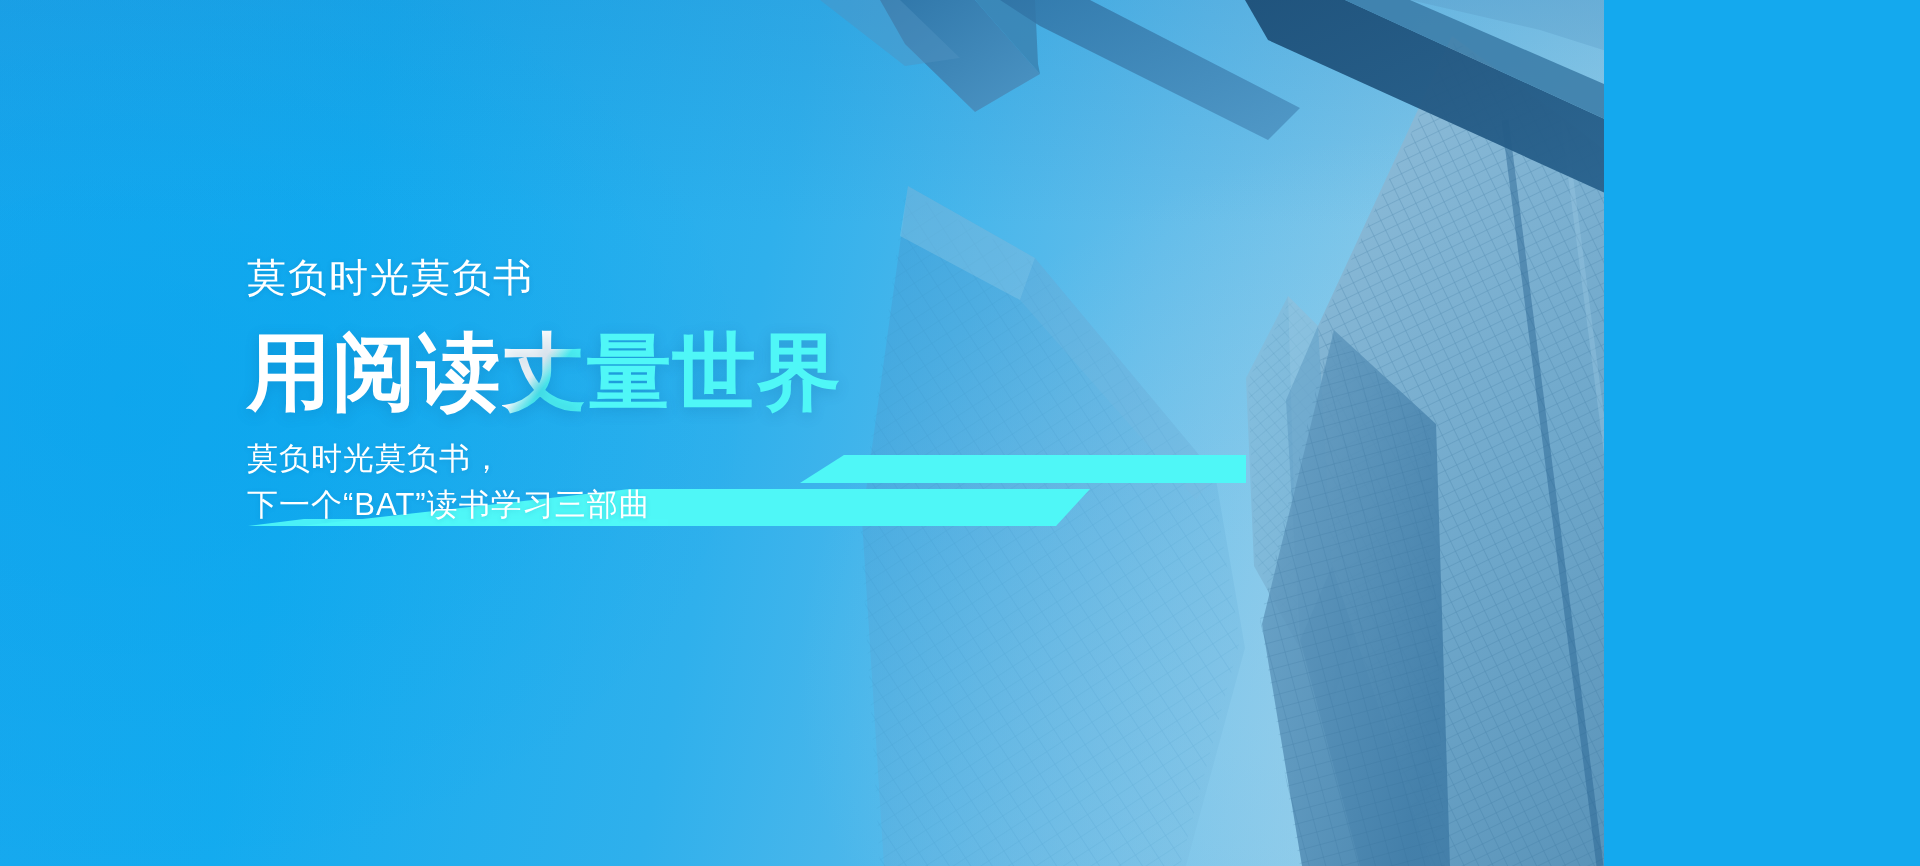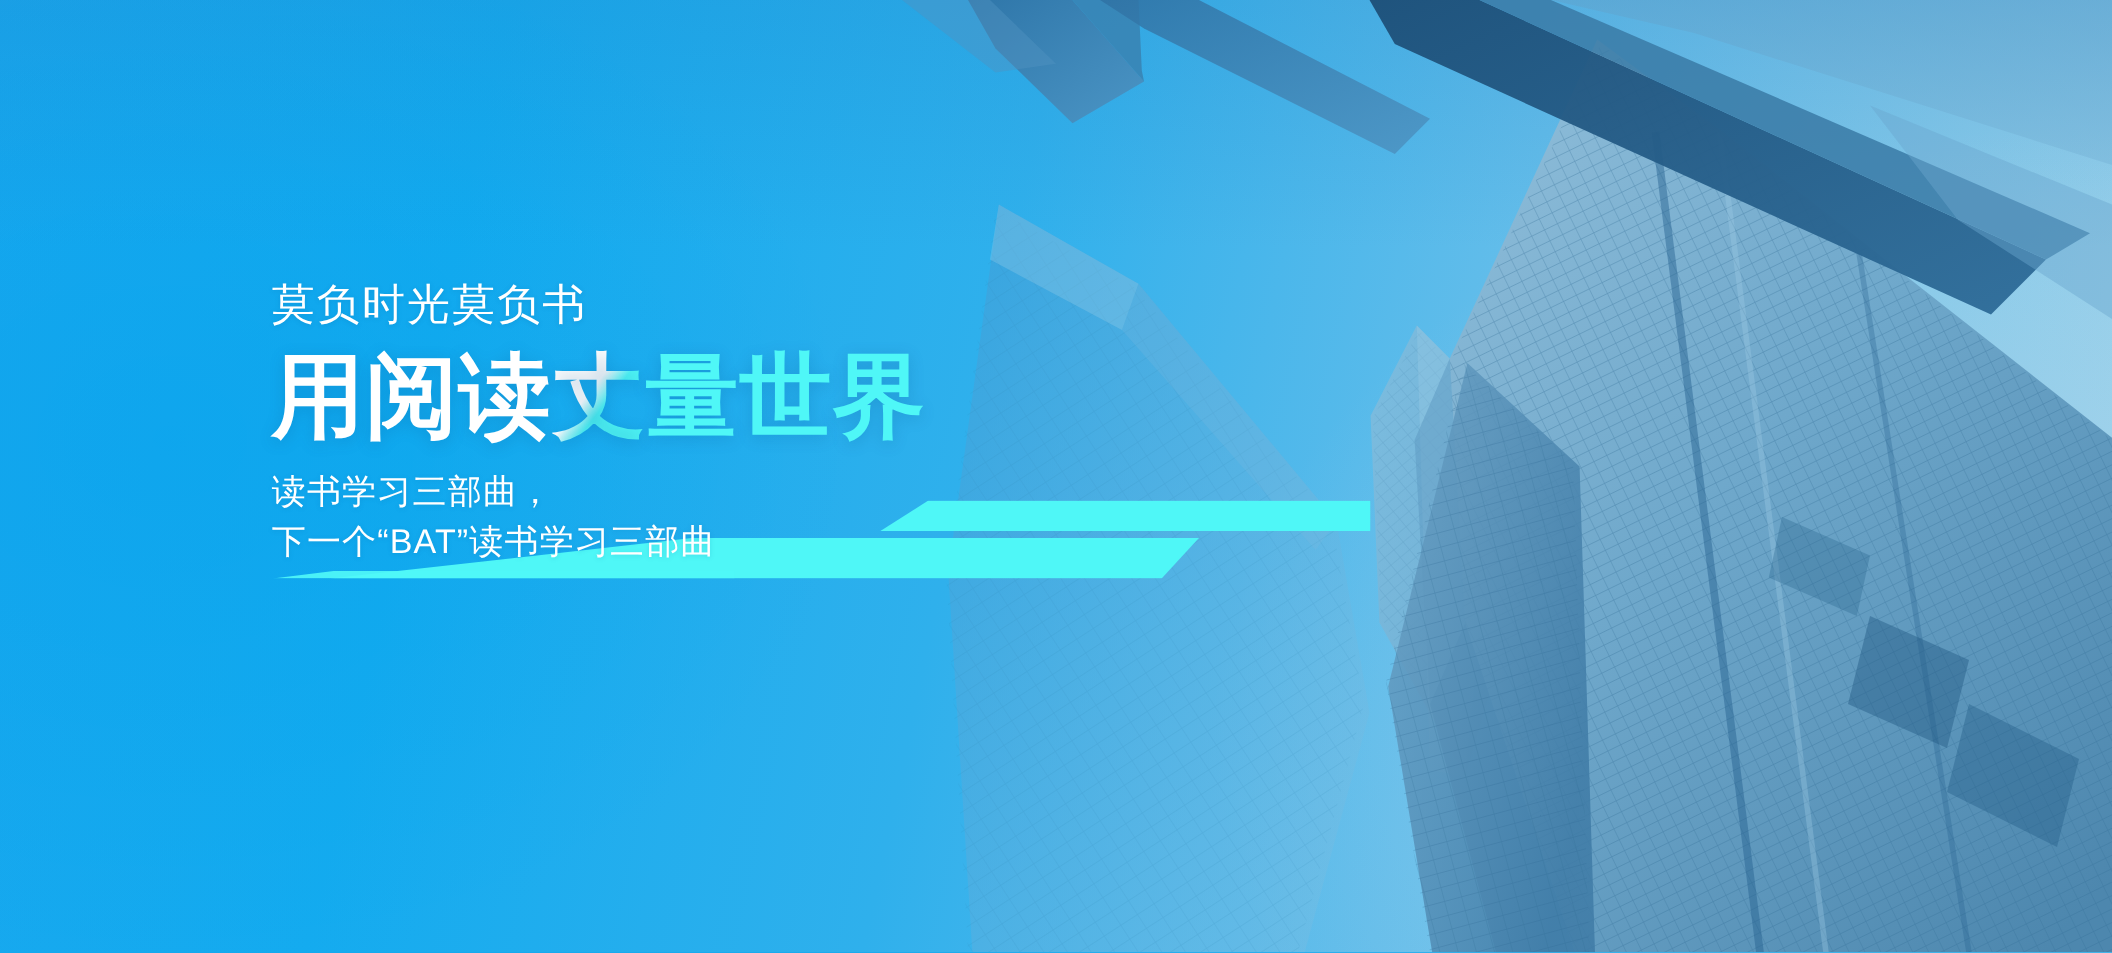--- a/index.html
+++ b/index.html
@@ -3,21 +3,21 @@
 <meta charset="utf-8">
 <title>Banner</title>
 <style>
   html,body{margin:0;padding:0;}
   body{
     width:1920px;height:866px;overflow:hidden;
     font-family:"Liberation Sans","DejaVu Sans",sans-serif;
     background:#14a9ee;
   }
   .banner{
-    position:relative;width:1920px;height:866px;overflow:hidden;
+    position:relative;width:1604px;height:866px;overflow:hidden;
     background:linear-gradient(102deg,#18a7ee 0%,#14abef 22%,#2fb0ec 46%,#63bdea 68%,#86c9e9 86%,#9ed2ea 100%);
   }
 
   
   .sky-wash{
     position:absolute;inset:0;
     background:
       radial-gradient(1200px 900px at 96% 78%, rgba(176,214,236,.55) 0%, rgba(176,214,236,0) 62%),
       radial-gradient(900px 700px at 8% 46%, rgba(0,160,235,.35) 0%, rgba(0,160,235,0) 70%),
       linear-gradient(180deg, rgba(40,130,195,.22) 0%, rgba(40,130,195,0) 26%);
@@ -29,21 +29,21 @@
   .scene svg{display:block;width:1920px;height:866px;}
 
   
   .copy{position:absolute;left:247px;top:258px;width:900px;}
   .eyebrow{
     font-size:39px;line-height:1;color:#ffffff;font-weight:400;
     letter-spacing:2px;white-space:nowrap;
     text-shadow:0 1px 5px rgba(10,90,150,.20);
   }
   .headline{
-    margin-top:21px;
+    margin-top:33px;
     font-size:84px;line-height:1;font-weight:700;
     letter-spacing:1px;white-space:nowrap;
     text-shadow:0 3px 14px rgba(8,84,142,.22);
   }
   .headline .seg-white{color:#ffffff;}
   .headline .seg-split{
     background:linear-gradient(128deg,#ffffff 0%,#ffffff 43%,#4ff7f7 57%,#4ff7f7 100%);
     -webkit-background-clip:text;background-clip:text;
     -webkit-text-fill-color:transparent;color:transparent;
   }
@@ -215,18 +215,18 @@
 
   <div class="copy">
 
     <div class="eyebrow">莫负时光莫负书</div>
 
     <div class="headline">
       <span class="seg-white">用阅读</span><span class="seg-split">丈</span><span class="seg-cyan">量世界</span>
     </div>
 
     <div class="sublines">
-      <div class="subline">读书学习三部曲，</div>
+      <div class="subline">莫负时光莫负书，</div>
       <div class="subline">下一个“BAT”读书学习三部曲</div>
     </div>
 
   </div>
 </div>
 
 </body></html>

